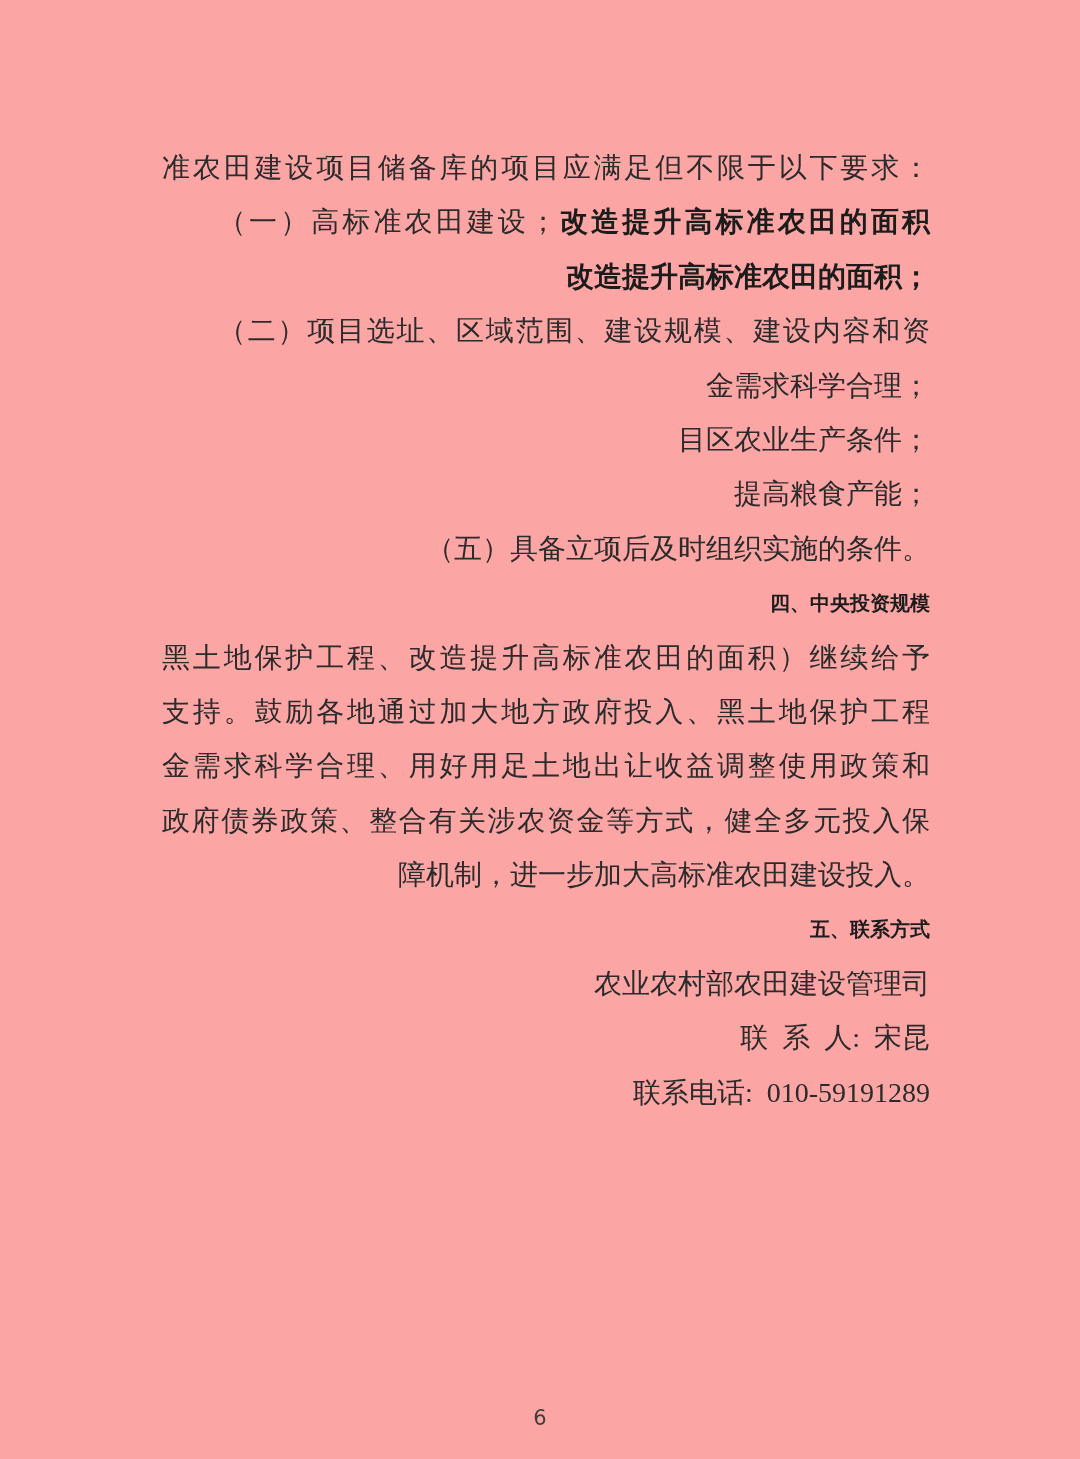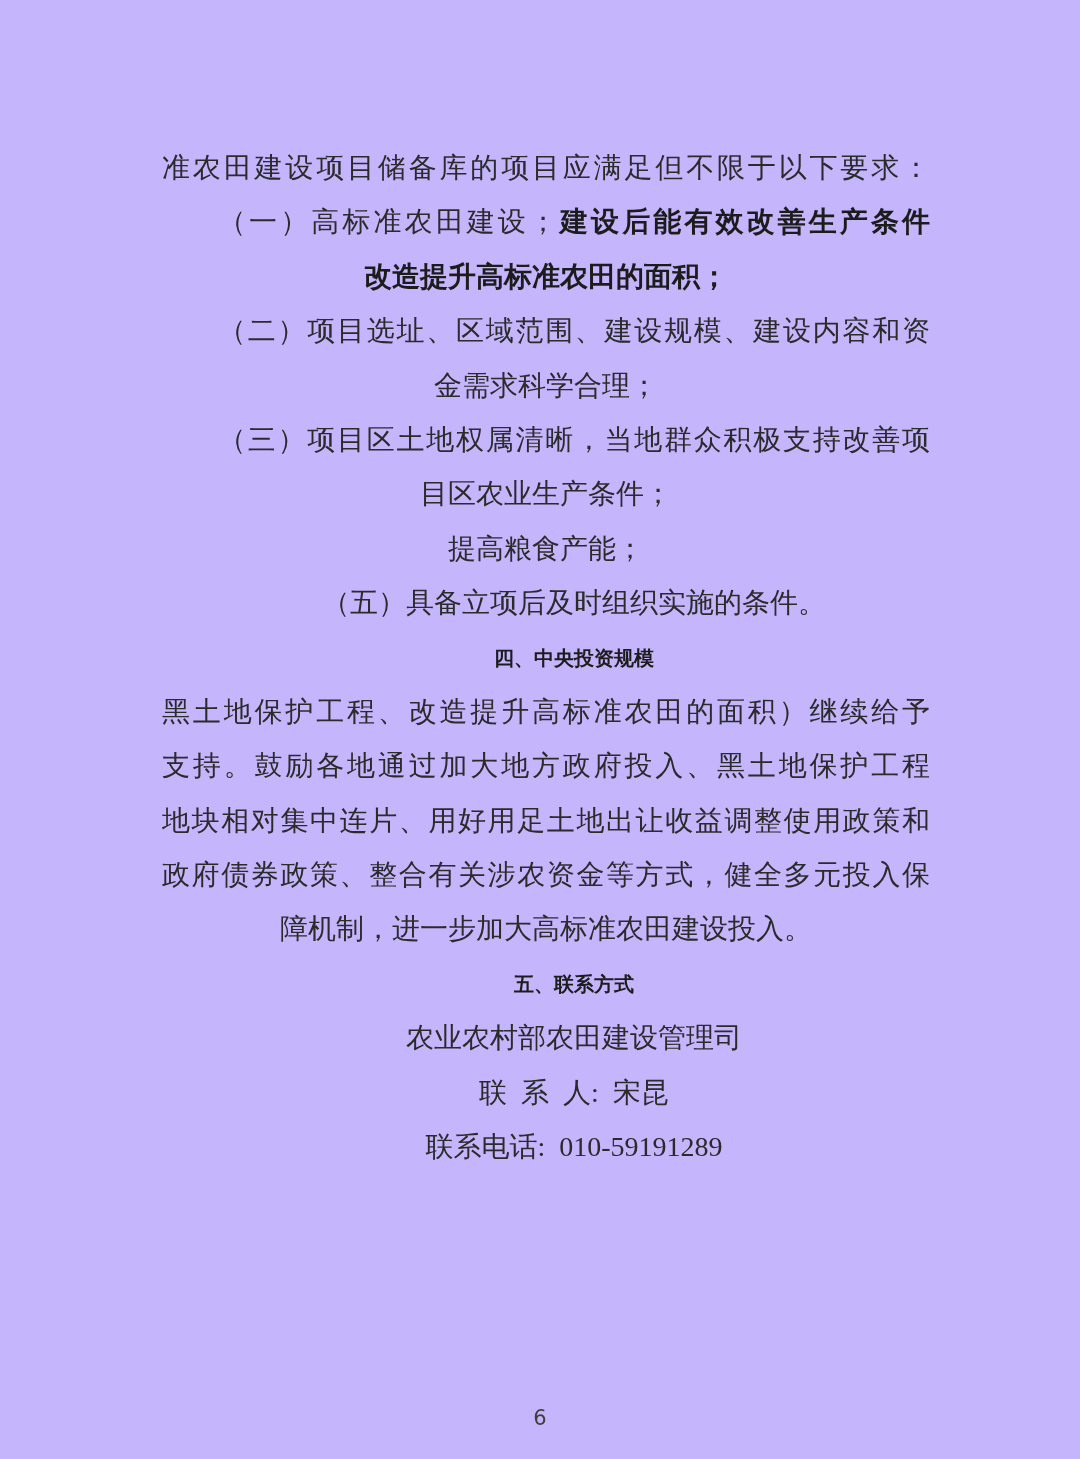--- a/index.html
+++ b/index.html
@@ -2,36 +2,36 @@
 <html><head>
 <meta charset="utf-8">
 <style>
   * { margin: 0; padding: 0; box-sizing: border-box; }
   html, body { background: #ffffff; }
   .page {
     position: relative;
     width: 1080px;
     height: 1459px;
     margin: 0 auto;
-    background: #c4b5fd;
+    background: #fca5a5;
     overflow: hidden;
     font-family: "Liberation Serif", "DejaVu Serif", serif;
     color: #2b2b2b;
   }
   .doc-body {
     position: absolute;
     left: 162px;
     top: 141px;
     width: 768px;
   }
   .line {
     font-size: 28px;
     line-height: 54.4px;
     height: 54.4px;
-    text-align: center;
+    text-align: right;
     overflow: visible;
   }
   .line.justify {
     text-align: justify;
     text-align-last: justify;
   }
   .line.indent {
     text-indent: 56px;
   }
   .line.heading {
@@ -54,32 +54,31 @@
     color: #3f3f3f;
     font-family: "DejaVu Sans", "Liberation Sans", sans-serif;
   }
 </style>
 </head>
 <body>
 
 <div class="page">
   <div class="doc-body" id="doc-body">
       <div class="line justify"><span class="run">准农田建设项目储备库的项目应满足但不限于以下要求：</span></div>
-      <div class="line justify indent"><span class="run">（一）高标准农田建设；</span><span class="run bold">建设后能有效改善生产条件</span></div>
+      <div class="line justify indent"><span class="run">（一）高标准农田建设；</span><span class="run bold">改造提升高标准农田的面积</span></div>
       <div class="line"><span class="run bold">改造提升高标准农田的面积；</span></div>
       <div class="line justify indent"><span class="run">（二）项目选址、区域范围、建设规模、建设内容和资</span></div>
       <div class="line"><span class="run">金需求科学合理；</span></div>
-      <div class="line justify indent"><span class="run">（三）项目区土地权属清晰，当地群众积极支持改善项</span></div>
       <div class="line"><span class="run">目区农业生产条件；</span></div>
       <div class="line"><span class="run">提高粮食产能；</span></div>
       <div class="line indent"><span class="run">（五）具备立项后及时组织实施的条件。</span></div>
       <div class="line indent heading"><span class="run bold">四、中央投资规模</span></div>
       <div class="line justify"><span class="run">黑土地保护工程、改造提升高标准农田的面积）继续给予</span></div>
       <div class="line justify"><span class="run">支持。鼓励各地通过加大地方政府投入、黑土地保护工程</span></div>
-      <div class="line justify"><span class="run">地块相对集中连片、用好用足土地出让收益调整使用政策和</span></div>
+      <div class="line justify"><span class="run">金需求科学合理、用好用足土地出让收益调整使用政策和</span></div>
       <div class="line justify"><span class="run">政府债券政策、整合有关涉农资金等方式，健全多元投入保</span></div>
       <div class="line"><span class="run">障机制，进一步加大高标准农田建设投入。</span></div>
       <div class="line indent heading"><span class="run bold">五、联系方式</span></div>
       <div class="line indent"><span class="run">农业农村部农田建设管理司</span></div>
       <div class="line indent"><span class="run">联  系  人:  宋昆</span></div>
       <div class="line indent"><span class="run">联系电话:  010-59191289</span></div>
     </div>
   <div class="page-number">6</div>
 </div>
 

